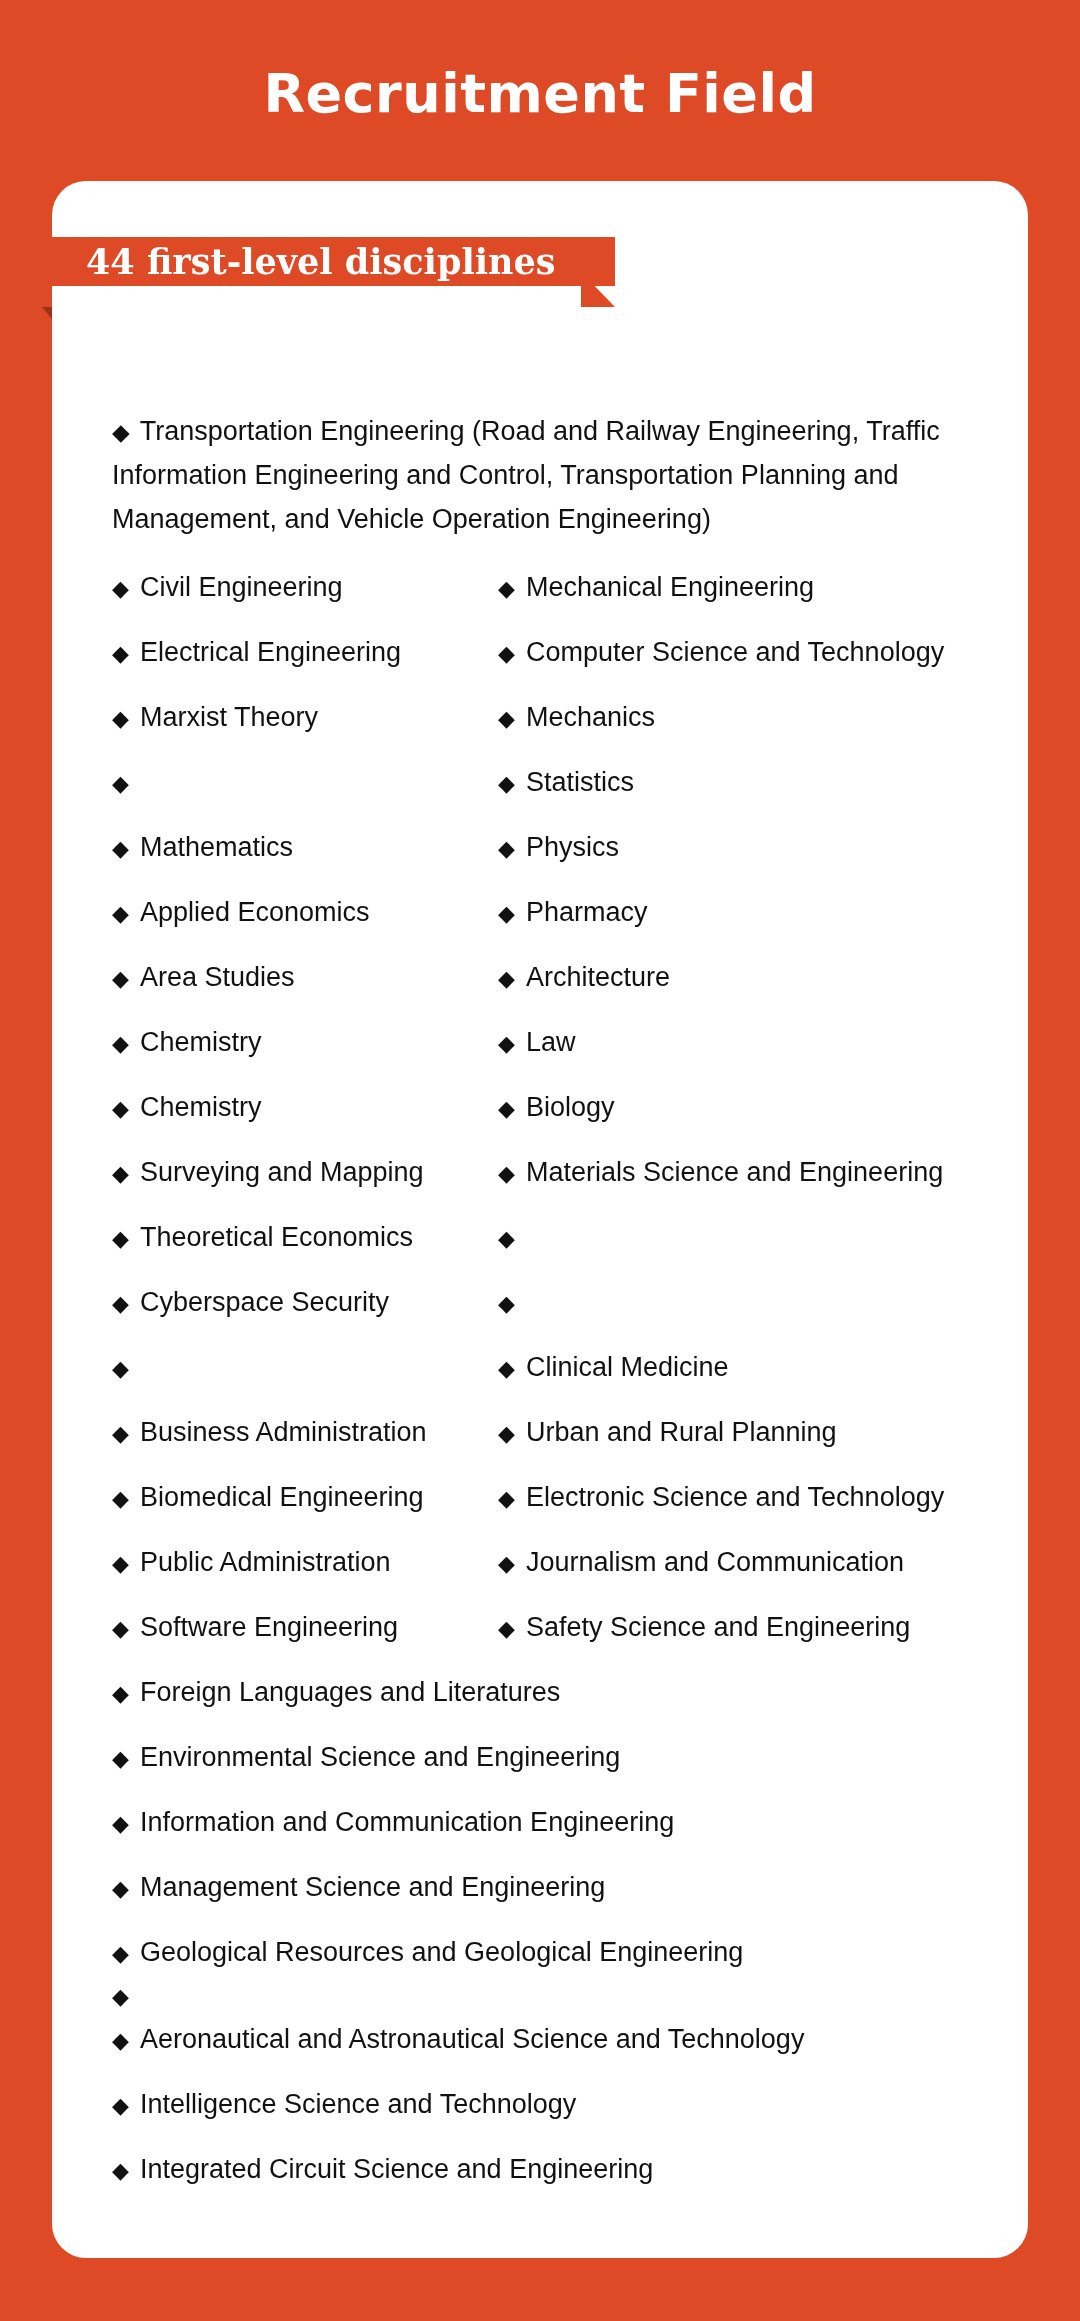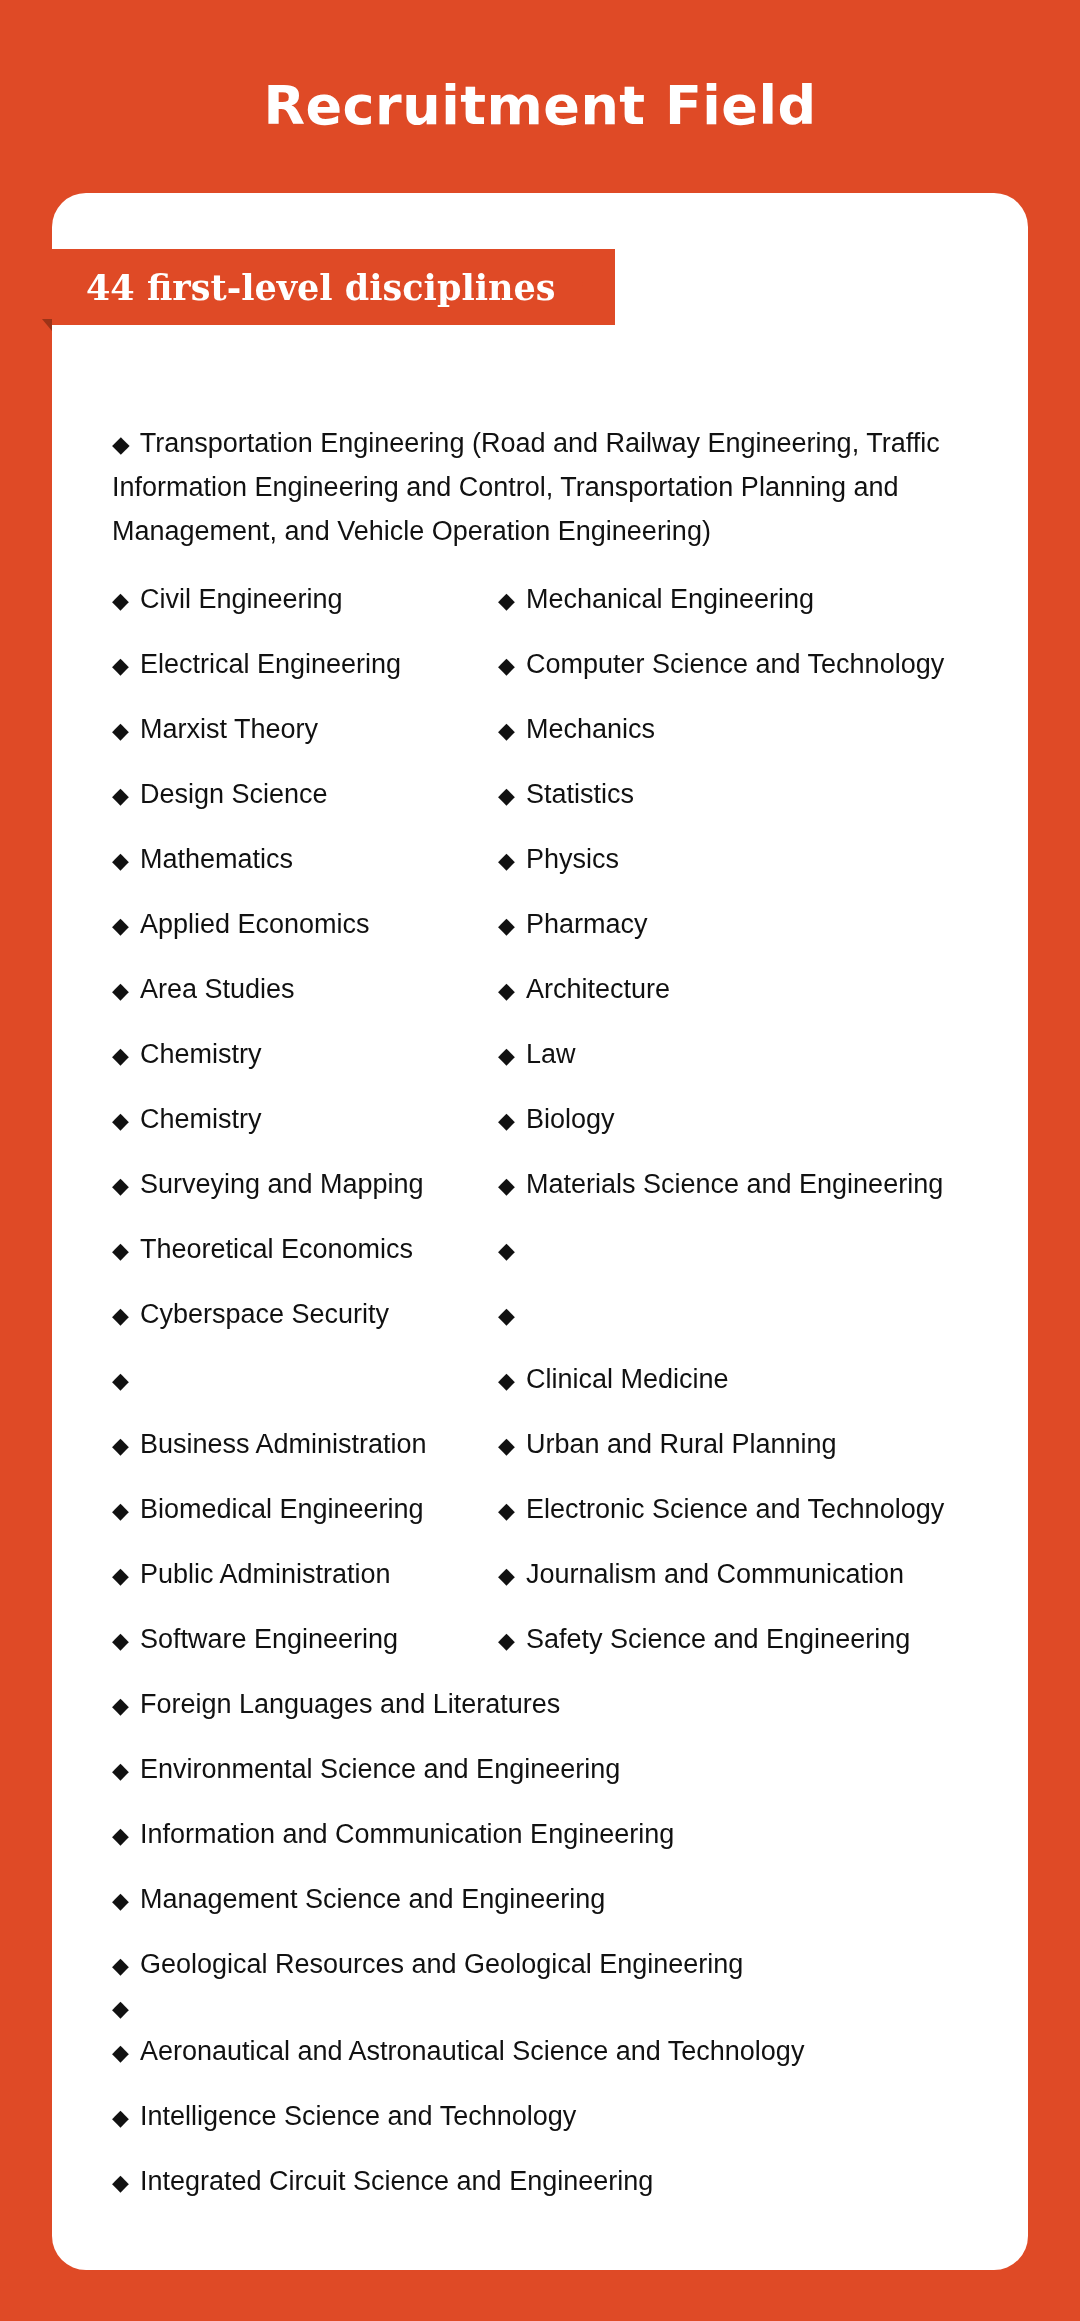--- a/index.html
+++ b/index.html
@@ -21,41 +21,41 @@
     padding: 0;
   }
   .page-title {
     text-align: center;
     color: #FFFFFF;
     font-size: 54px;
     font-weight: bold;
     letter-spacing: 0.5px;
     padding-top: 58px;
     padding-bottom: 0;
-    margin: 16px;
+    margin: 4px;
     font-family: "DejaVu Sans", sans-serif;
   }
   .card {
     background: #FFFFFF;
     border-radius: 34px;
     margin: 56px 52px 60px 52px;
     position: relative;
     padding-bottom: 56px;
     min-height: 1100px;
   }
   .ribbon-wrap {
     position: relative;
     padding-top: 56px;
     height: 0;
   }
   .ribbon {
     position: absolute;
     left: -10px;
     top: 56px;
-    height: 76px;
+    height: 49px;
     display: flex;
     align-items: center;
     background: #DF4A26;
     padding-left: 44px;
     padding-right: 60px;
     color: #FFFFFF;
     font-size: 35px;
     font-weight: bold;
     font-family: "DejaVu Serif", serif;
     white-space: nowrap;
@@ -175,21 +175,20 @@
             <span class="bullet">◆</span>
             <span>Marxist Theory</span>
           </div>
         <div class="cell">
             <span class="bullet">◆</span>
             <span>Mechanics</span>
           </div>
 
         <div class="cell">
             <span class="bullet">◆</span>
-            <span>Design Science</span>
           </div>
         <div class="cell">
             <span class="bullet">◆</span>
             <span>Statistics</span>
           </div>
 
         <div class="cell">
             <span class="bullet">◆</span>
             <span>Mathematics</span>
           </div>

